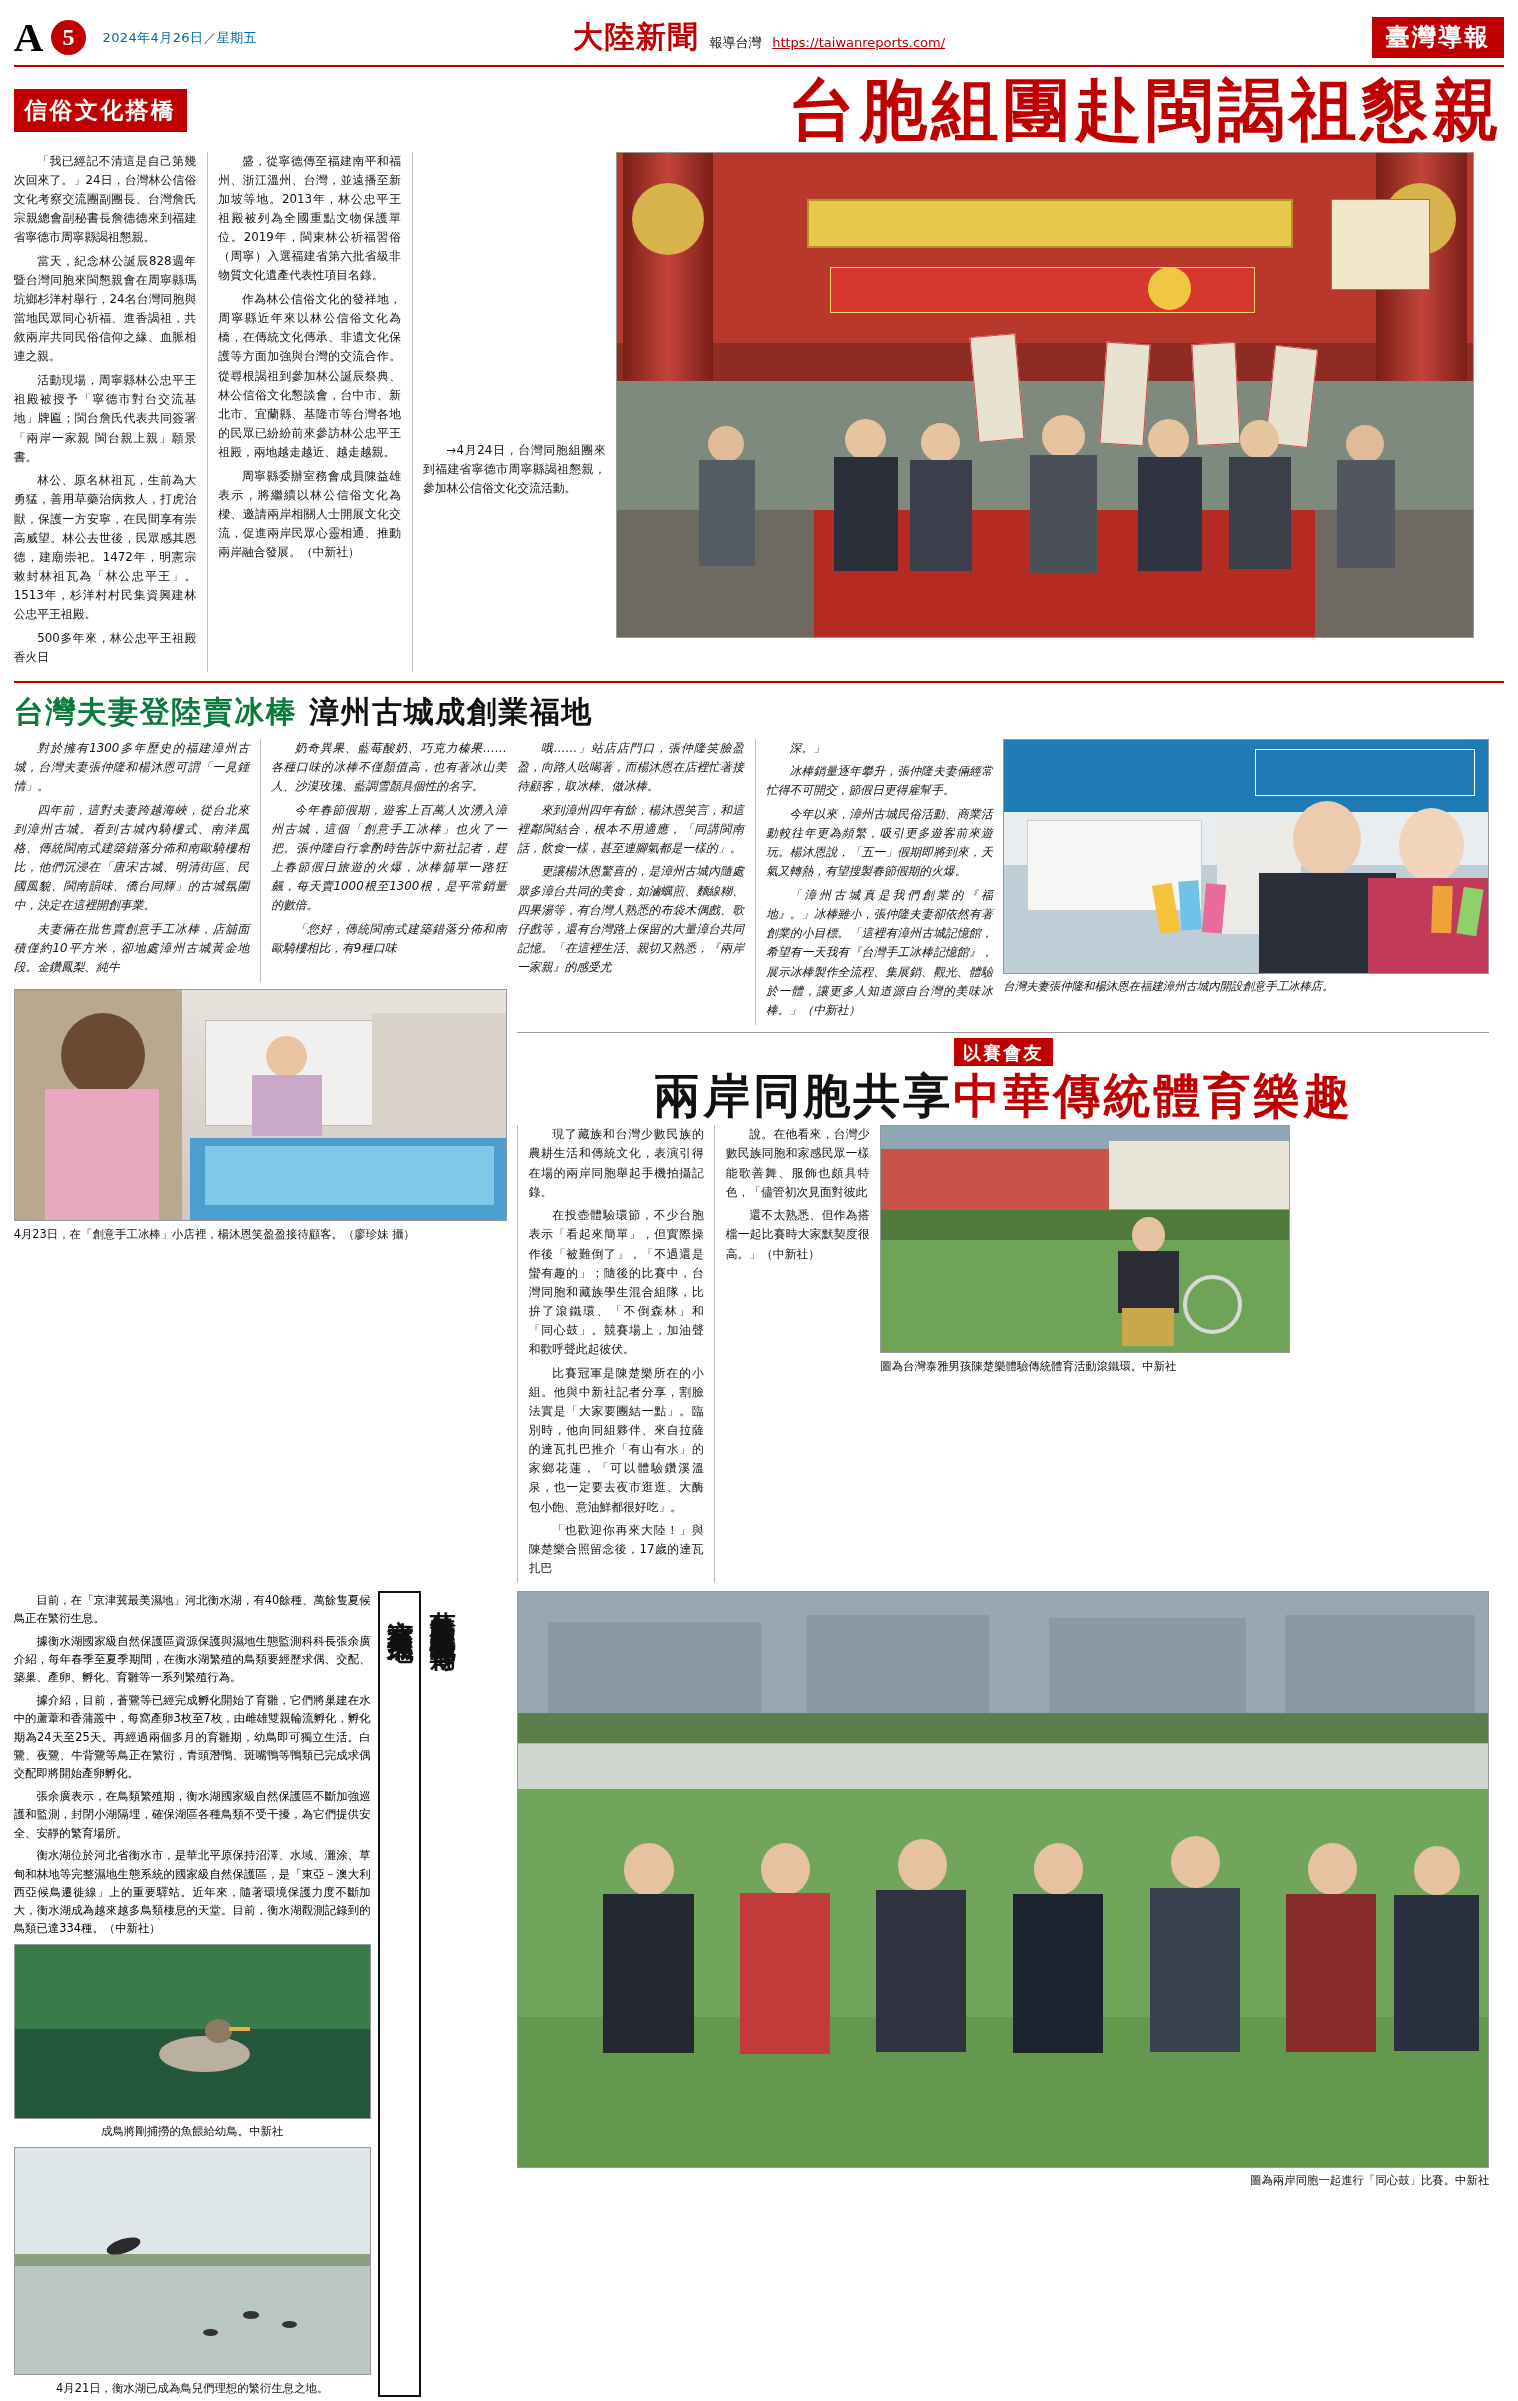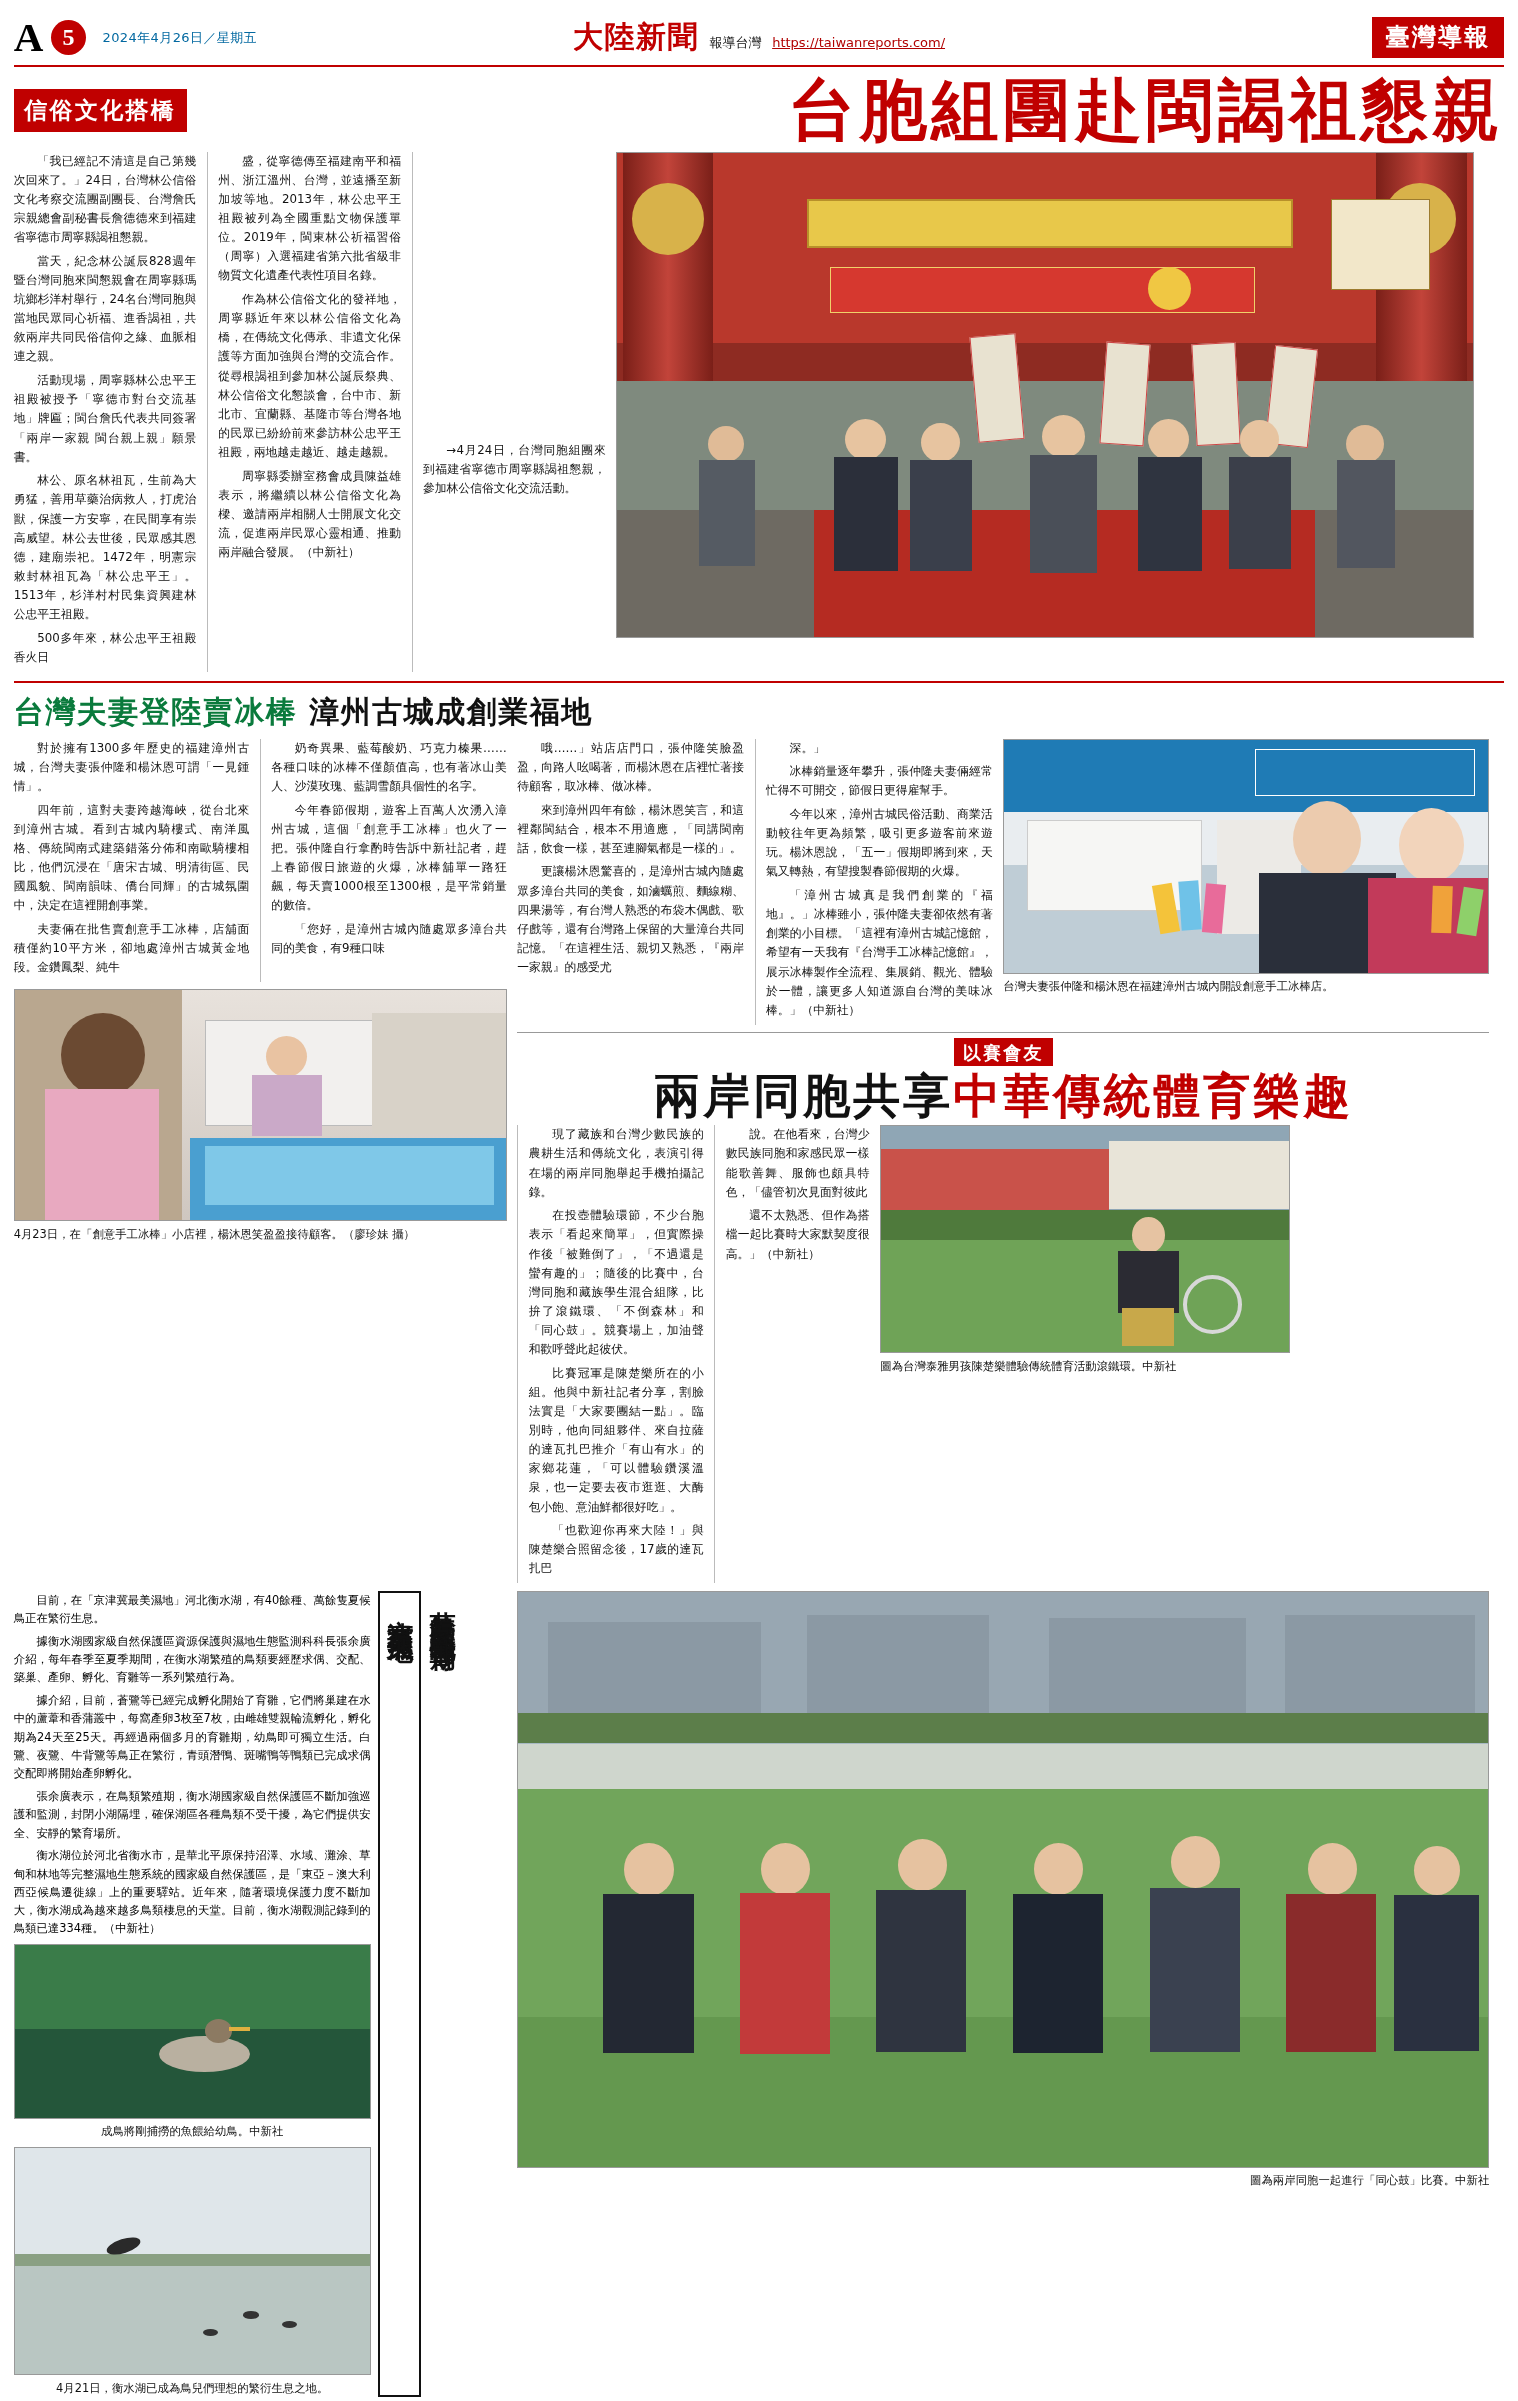--- a/index.html
+++ b/index.html
@@ -103,21 +103,21 @@
   
   .h2row { display:flex; align-items:baseline; gap:12px; margin:4.6px 13.7px 6px 13.7px;font-family:Liberation Mono, monospace;}
   .h2-green { font-size:30px;font-weight:bold;color:#0a7a3c; letter-spacing:1.5px;}
   .h2-black { font-size:30px;font-weight:bold;color:#111; letter-spacing:1.5px;}
 
   
   .mid { display:flex; margin:0 13.7px; gap:10.6px; }
   .mid-left { width:493px; }
   .mid-right { width:972px; }
 
-  .mid-cols { display:flex; gap:10.6px; }
+  .mid-cols { display:flex; gap:10.6px;font-style:italic; }
   .mid-cols .col { width:auto; flex:1; }
 
   .photo {
     position:relative; overflow:hidden; border:0.8px solid #999;
     background:#d8d8d8;
   }
 
   
   .banner3 {
     display:flex;align-items:center;gap:13.7px;
@@ -261,21 +261,21 @@
       <div class="mid-cols">
         <div class="col">
           <p>對於擁有1300多年歷史的福建漳州古城，台灣夫妻張仲隆和楊沐恩可謂「一見鍾情」。</p>
           <p>四年前，這對夫妻跨越海峽，從台北來到漳州古城。看到古城內騎樓式、南洋風格、傳統閩南式建築錯落分佈和南歐騎樓相比，他們沉浸在「唐宋古城、明清街區、民國風貌、閩南韻味、僑台同輝」的古城氛圍中，決定在這裡開創事業。</p>
           <p>夫妻倆在批售賣創意手工冰棒，店舖面積僅約10平方米，卻地處漳州古城黃金地段。金鑽鳳梨、純牛</p>
         </div>
         <div class="vrule"></div>
         <div class="col">
           <p>奶奇異果、藍莓酸奶、巧克力榛果……各種口味的冰棒不僅顏值高，也有著冰山美人、沙漠玫瑰、藍調雪顏具個性的名字。</p>
           <p>今年春節假期，遊客上百萬人次湧入漳州古城，這個「創意手工冰棒」也火了一把。張仲隆自行拿酌時告訴中新社記者，趕上春節假日旅遊的火爆，冰棒舖單一路狂飆，每天賣1000根至1300根，是平常銷量的數倍。</p>
-          <p>「您好，是漳州古城內隨處眾多漳台共同的美食，有9種口味</p>
+          <p>「您好，傳統閩南式建築錯落分佈和南歐騎樓相比，有9種口味</p>
         </div>
       </div>
 
       <div class="photo" style="width:493px;height:232px;margin-top:7.6px;">
         <div class="rect" style="left:0;top:0;width:100%;height:100%;background:linear-gradient(#e8e2dc,#cfc7c0);"></div>
         <div class="rect" style="left:0;top:0;width:167px;height:100%;background:#b9a78f;"></div>
         <div class="blob" style="left:46px;top:23px;width:84px;height:84px;background:#6b4a32;"></div>
         <div class="rect" style="left:30px;top:99px;width:114px;height:133px;background:#e8a9c0;"></div>
         <div class="rect" style="left:190px;top:30px;width:251px;height:106px;background:#f2f0ee;border:0.8px solid #bbb;"></div>
         <div class="blob" style="left:251px;top:46px;width:41px;height:41px;background:#e9c3a2;"></div>

